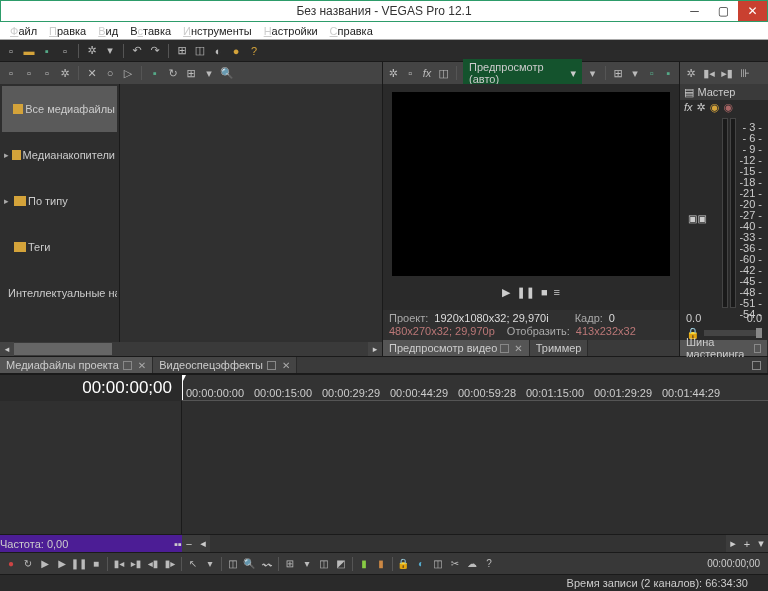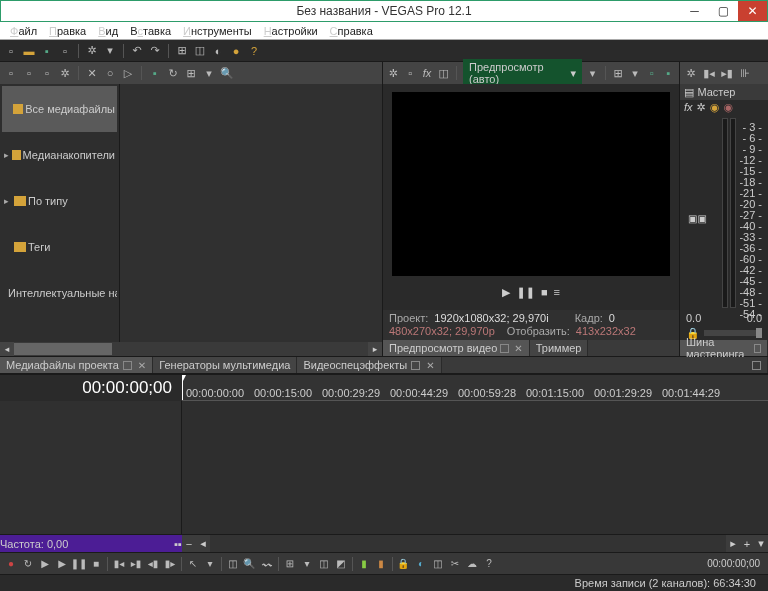--- a/index.html
+++ b/index.html
@@ -70,21 +70,21 @@
 .tl-track-area{flex:1;background:#2e2e2e;position:relative}
 .tl-btm{display:flex;height:18px;border-top:1px solid #1a1a1a}
 .tl-freq{width:182px;padding:2px 0;font-size:10px;display:flex;align-items:center;justify-content:space-between;background:#4c1d95}
 .tl-scroll{flex:1;display:flex;background:#333}
 .tl-scroll-btn{width:14px;display:flex;align-items:center;justify-content:center;font-size:11px;background:#3c3c3c}
 .tl-scroll-track{flex:1;background:#333}
 .timeline-toolbar{height:22px;background:#383838;display:flex;align-items:center;padding:0 4px;gap:3px;border-top:1px solid #1a1a1a}
 .tt-icon{width:14px;height:14px;font-size:10px;display:flex;align-items:center;justify-content:center;color:#bbb}
 .tt-sep{width:1px;height:14px;background:#555;margin:0 1px}
 .tt-tc{margin-left:auto;font-size:10px;color:#ccc;padding:0 4px}
-.statusbar{height:17px;background:#2a2a2a;display:flex;align-items:center;justify-content:flex-end;padding:0 12px;font-size:10px;color:#aaa;border-top:1px solid #1a1a1a}
+.statusbar{height:17px;background:#2a2a2a;display:flex;align-items:center;justify-content:flex-end;padding:0 20px;font-size:10px;color:#aaa;border-top:1px solid #1a1a1a}
 .preview-tabs{height:16px;background:#3a3a3a;display:flex;font-size:10px}
 .pv-tab{padding:1px 6px;background:#444;border-right:1px solid #2a2a2a;display:flex;align-items:center;gap:3px}
 .pv-tab.active{background:#555}
 </style>
 </head>
 <body>
 
 <div class="titlebar">
   <div class="titlebar-text">Без названия - VEGAS Pro 12.1</div>
   <div class="win-btns">
@@ -297,23 +297,20 @@
   </div>
 </div>
 
 <div class="tabs-row">
   <div class="tab active">
       <span>Медиафайлы проекта</span>
       <span class="tab-sq"></span>
       <span class="tab-x">✕</span>
     </div>
   <div class="tab">
-      <span>Генераторы мультимедиа</span>
-    </div>
-  <div class="tab">
       <span>Видеоспецэффекты</span>
       <span class="tab-sq"></span>
       <span class="tab-x">✕</span>
     </div>
   <div class="tab" style="flex:1;background:#3a3a3a;justify-content:flex-end">
       <span class="tab-sq"></span>
     </div>
 </div>
 
 <div class="timeline">

